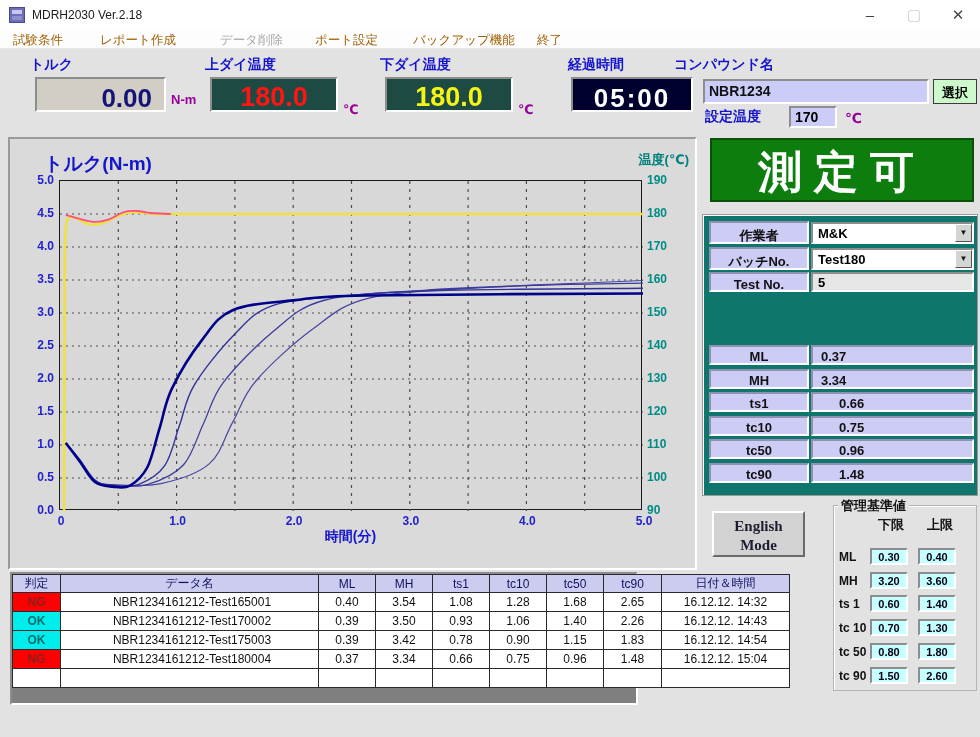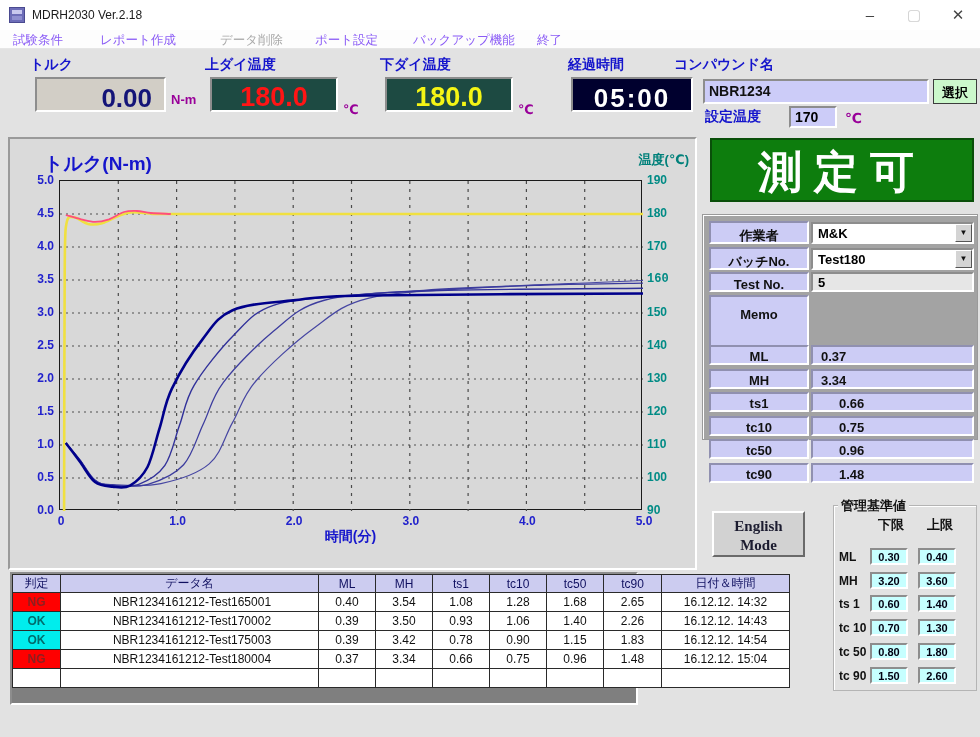--- a/index.html
+++ b/index.html
@@ -9,21 +9,21 @@
   
   .titlebar { position:absolute; left:0; top:0; width:980px; height:30px; background:#ffffff; }
   .app-icon { position:absolute; left:9px; top:7px; width:16px; height:16px; background:#6d6db8; border:1px solid #4a4a90; }
   .app-icon:before { content:""; position:absolute; left:2px; top:2px; width:10px; height:4px; background:#c8c8ee; }
   .app-icon:after { content:""; position:absolute; left:2px; top:8px; width:10px; height:4px; background:#8f8fd0; }
   .title-text { position:absolute; left:32px; top:8px; font-size:12px; color:#1a1a1a; }
   .winbtn { position:absolute; top:0; width:44px; height:30px; text-align:center; line-height:30px; font-size:15px; color:#444; }
   .btn-min { left:848px; } .btn-max { left:892px; color:#cfcfcf; } .btn-close { left:936px; }
 
   .menubar { position:absolute; left:0; top:30px; width:980px; height:19px; background:#fdfdfd; border-bottom:1px solid #e6e6e6; }
-  .menu-item { position:absolute; top:2px; font-size:12.5px; color:#8b5cf6; white-space:nowrap; }
+  .menu-item { position:absolute; top:2px; font-size:12.5px; color:#a16207; white-space:nowrap; }
   .menu-item.disabled { color:#a9a9a9; }
   .menubar .menu-item:nth-of-type(1){left:13px;} .menubar .menu-item:nth-of-type(2){left:100px;}
   .menubar .menu-item:nth-of-type(3){left:220px;} .menubar .menu-item:nth-of-type(4){left:315px;}
   .menubar .menu-item:nth-of-type(5){left:413px;font-family:Liberation Serif, serif;} .menubar .menu-item:nth-of-type(6){left:537px;}
 
   
   .sunken { border:2px solid; border-color:#8d8d8d #ffffff #ffffff #8d8d8d; }
 
   .blue-label { position:absolute; font-size:14px; font-weight:bold; color:#1414cc; white-space:nowrap; }
   .unit-label { position:absolute; font-size:13px; font-weight:bold; color:#990099; }
@@ -36,21 +36,21 @@
   .disp-lower { left:385px; width:128px; color:#f5f515; }
   .disp-time  { left:571px; width:122px; background:#00002e; color:#ffffff; font-size:26px; font-weight:bold; text-align:center; padding-top:4px; letter-spacing:2px; }
 
   
   .compound-input { position:absolute; left:703px; top:79px; width:226px; height:25px; background:#ccccf8; font-size:14px; font-weight:bold; color:#111; padding:2px 0 0 4px; }
   .select-btn { position:absolute; left:933px; top:79px; width:44px; height:25px; background:#ccf8cc; border:1px solid #3c3c3c; font-size:13px; font-weight:bold; text-align:center; padding-top:4px; }
   .settemp-input { position:absolute; left:789px; top:106px; width:48px; height:22px; background:#ccccf8; font-size:14px; font-weight:bold; padding:1px 0 0 4px; }
   .status-panel { position:absolute; left:710px; top:138px; width:264px; height:64px; background:#0d7d0d; border:2px solid #0a4f0a; color:#ffffff; font-size:44px; font-weight:bold; text-align:center; letter-spacing:12px; padding-top:3px; white-space:nowrap; overflow:hidden; }
 
   
-  .info-panel { position:absolute; left:702px; top:214px; width:276px; height:226px; border:1px solid #9a9a9a; box-shadow:inset 1px 1px 0 #fff; background:#a3a3a3; }
+  .info-panel { position:absolute; left:702px; top:214px; width:276px; height:282px; border:1px solid #9a9a9a; box-shadow:inset 1px 1px 0 #fff; background:#0f766e; }
   .cell-label { position:absolute; left:6px; width:100px; background:#ccccf5; border:2px solid; border-color:#9090b0 #ffffff #ffffff #9090b0; font-size:13px; font-weight:bold; text-align:center; color:#111; }
   .cell-value { position:absolute; left:108px; width:163px; background:#ccccf5; border:2px solid; border-color:#9090b0 #ffffff #ffffff #9090b0; font-size:13px; font-weight:bold; color:#111; padding:2px 0 0 8px; }
   .cell-value.indent { padding-left:26px; }
   .combo { position:absolute; left:108px; width:163px; height:22px; background:#ffffff; border:2px solid; border-color:#8d8d8d #fff #fff #8d8d8d; font-size:13px; font-weight:bold; padding:2px 0 0 5px; }
   .combo .arrow-btn { position:absolute; right:0; top:0; width:17px; height:18px; background:#d4d4d4; border:1px solid; border-color:#fff #555 #555 #fff; font-size:8px; text-align:center; line-height:16px; color:#111; }
   .plain-field { position:absolute; left:108px; width:163px; background:#e6e6e6; border:2px solid; border-color:#8d8d8d #fff #fff #8d8d8d; font-size:13px; font-weight:bold; padding:1px 0 0 5px; }
   .memo-field { background:#ffffff; height:52px; }
 
   
   .res-row-label { height:20px; padding-top:2px; }
@@ -149,21 +149,20 @@
 
   <div class="cell-label" style="top:32px;height:23px;padding-top:4px;">バッチNo.</div>
   <div class="combo" style="top:33px;">
     <span>Test180</span>
     <span class="arrow-btn">▼</span>
   </div>
 
   <div class="cell-label" style="top:57px;height:20px;padding-top:3px;">Test No.</div>
   <div class="plain-field" style="top:57px;height:20px;">5</div>
 
-  <div class="cell-label" style="top:80px;height:52px;padding-top:10px;">Memo</div>
 
     <div class="result-row">
       <div class="cell-label res-row-label" style="top: 130px;">ML</div>
       <div class="cell-value res-row-label" style="top: 130px;">0.37</div>
     </div>
 
     <div class="result-row">
       <div class="cell-label res-row-label" style="top: 153.5px;">MH</div>
       <div class="cell-value res-row-label" style="top: 153.5px;">3.34</div>
     </div>
@@ -229,21 +228,21 @@
       <span class="tick tick-left" style="top:166px;">3.0</span>
       <span class="tick tick-left" style="top:199px;">2.5</span>
       <span class="tick tick-left" style="top:232px;">2.0</span>
       <span class="tick tick-left" style="top:265px;">1.5</span>
       <span class="tick tick-left" style="top:298px;">1.0</span>
       <span class="tick tick-left" style="top:331px;">0.5</span>
       <span class="tick tick-left" style="top:364px;">0.0</span>
       <span class="tick tick-right" style="top:34px;">190</span>
       <span class="tick tick-right" style="top:67px;">180</span>
       <span class="tick tick-right" style="top:100px;">170</span>
-      <span class="tick tick-right" style="top:133px;font-family:Liberation Mono, monospace;">160</span>
+      <span class="tick tick-right" style="top:133px;">160</span>
       <span class="tick tick-right" style="top:166px;">150</span>
       <span class="tick tick-right" style="top:199px;">140</span>
       <span class="tick tick-right" style="top:232px;">130</span>
       <span class="tick tick-right" style="top:265px;">120</span>
       <span class="tick tick-right" style="top:298px;">110</span>
       <span class="tick tick-right" style="top:331px;">100</span>
       <span class="tick tick-right" style="top:364px;">90</span>
       <span class="tick tick-bottom" style="left:39px;width:24px;text-align:center;">0</span>
       <span class="tick tick-bottom" style="left:155.6px;width:24px;text-align:center;">1.0</span>
       <span class="tick tick-bottom" style="left:272.2px;width:24px;text-align:center;">2.0</span>

